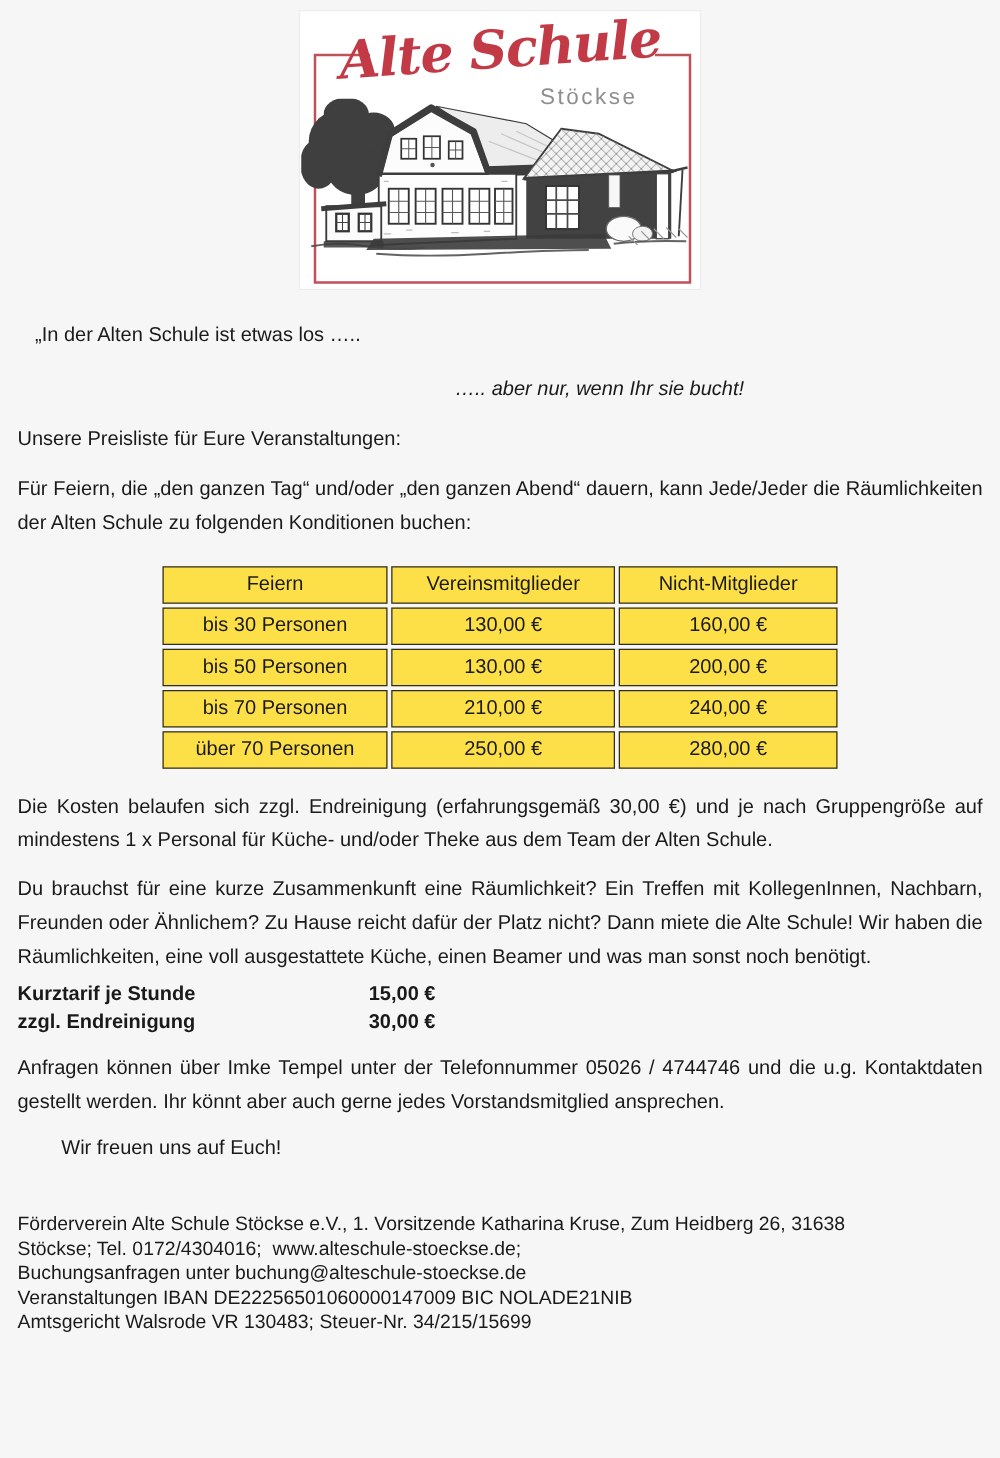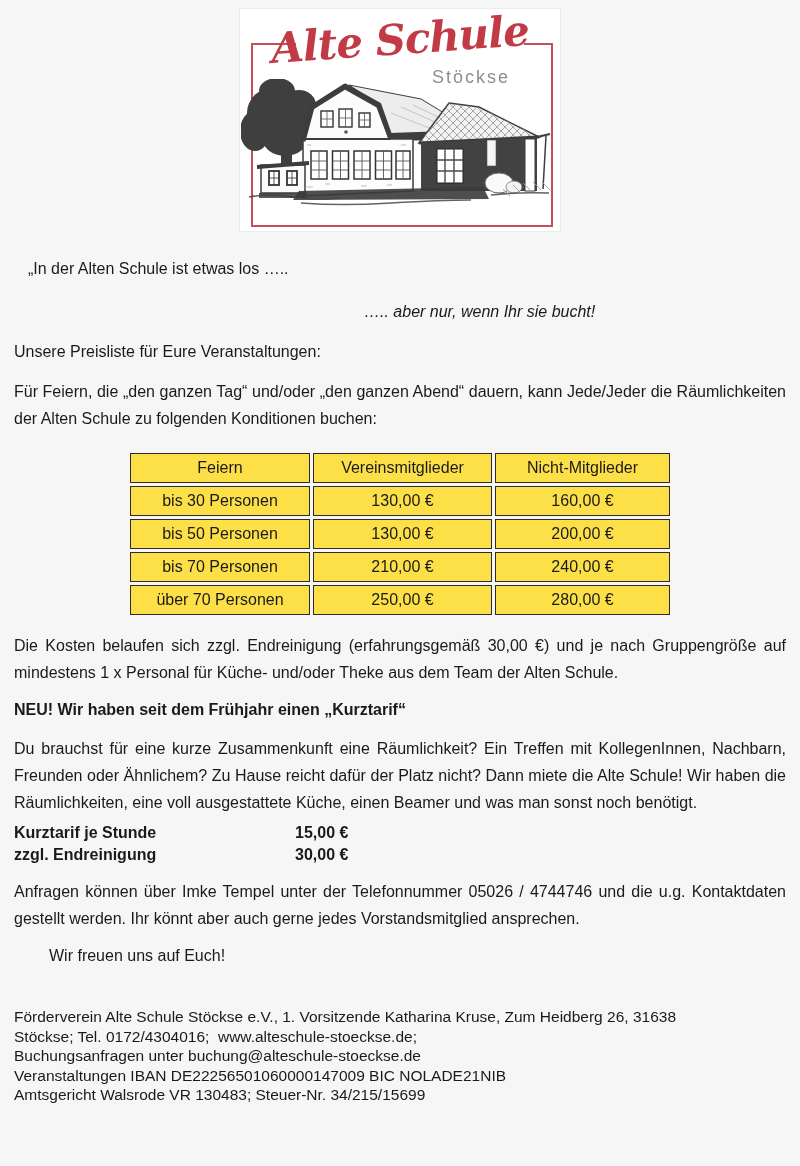--- a/index.html
+++ b/index.html
@@ -192,21 +192,20 @@
       <tr>
         <td>über 70 Personen</td>
         <td>250,00 €</td>
         <td>280,00 €</td>
       </tr>
     </tbody>
   </table>
 
   <p class="para-kosten">Die Kosten belaufen sich zzgl. Endreinigung (erfahrungsgemäß 30,00 €) und je nach Gruppengröße auf mindestens 1 x Personal für Küche- und/oder Theke aus dem Team der Alten Schule.</p>
 
-  <p class="neu">NEU! Wir haben seit dem Frühjahr einen „Kurztarif“</p>
 
   <p class="para-kurz">Du brauchst für eine kurze Zusammenkunft eine Räumlichkeit? Ein Treffen mit KollegenInnen, Nachbarn, Freunden oder Ähnlichem? Zu Hause reicht dafür der Platz nicht? Dann miete die Alte Schule! Wir haben die Räumlichkeiten, eine voll ausgestattete Küche, einen Beamer und was man sonst noch benötigt.</p>
 
   <div class="tariff">
     <div class="tariff-row">
       <span class="tariff-label">Kurztarif je Stunde</span>
       <span class="tariff-value">15,00 €</span>
     </div>
     <div class="tariff-row">
       <span class="tariff-label">zzgl. Endreinigung</span>

